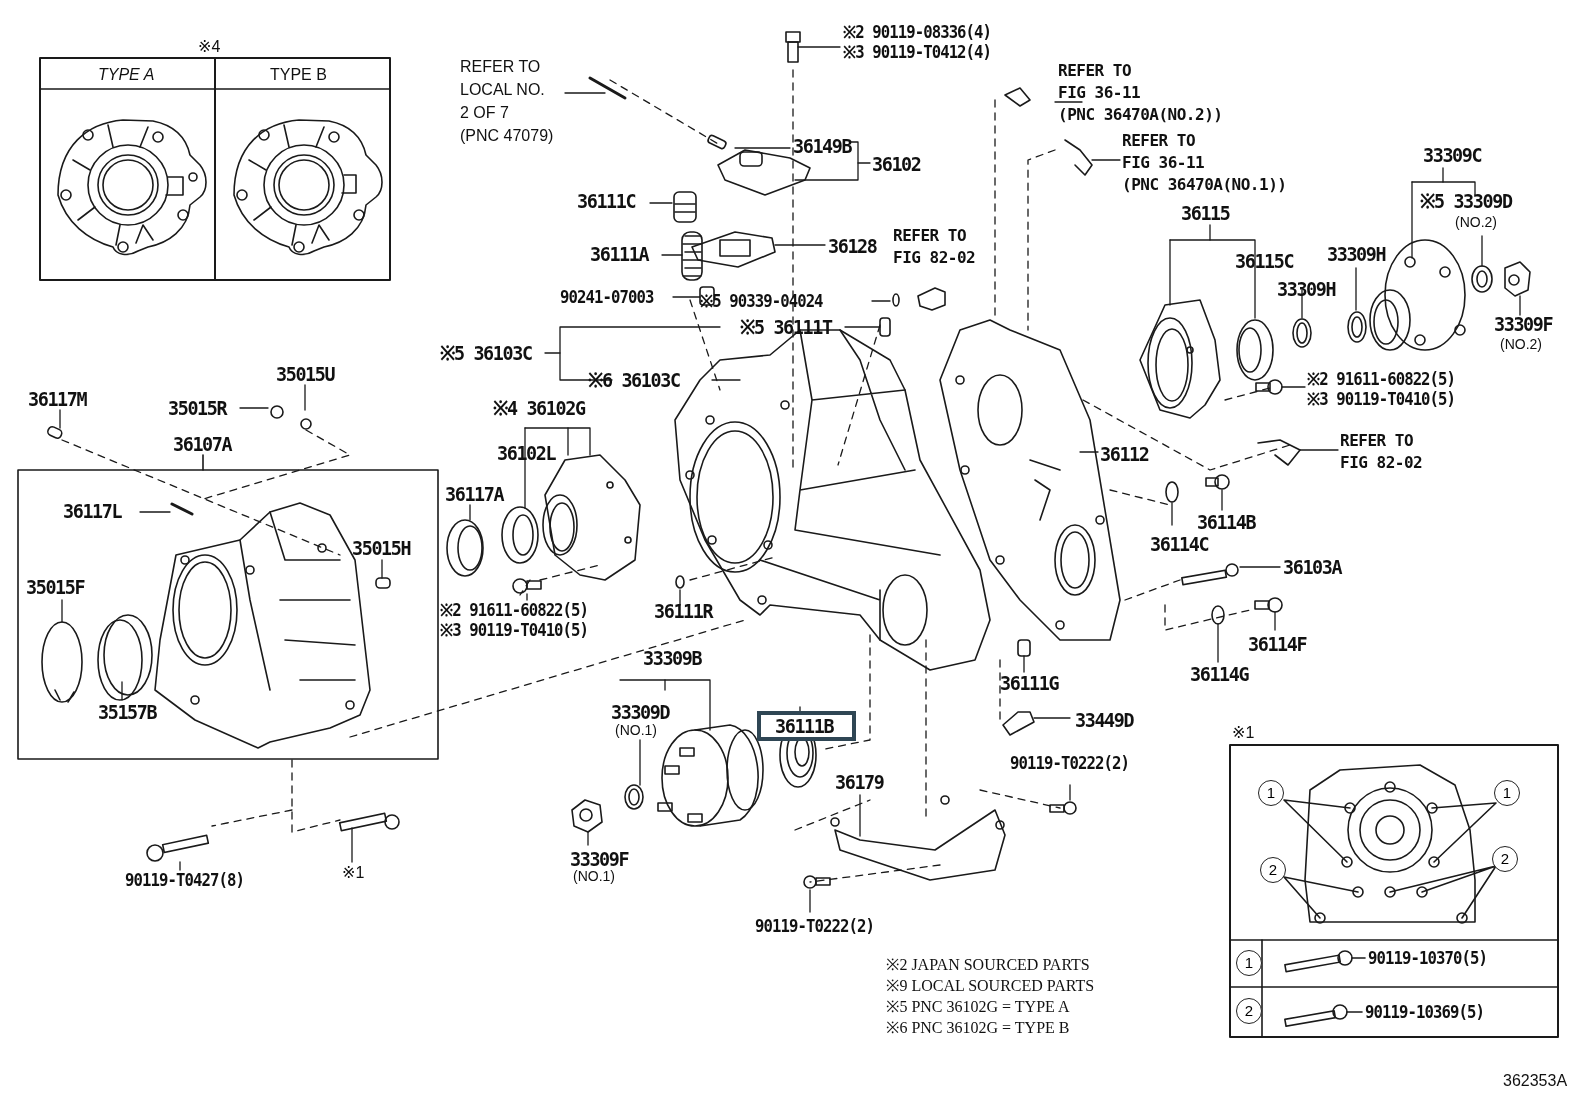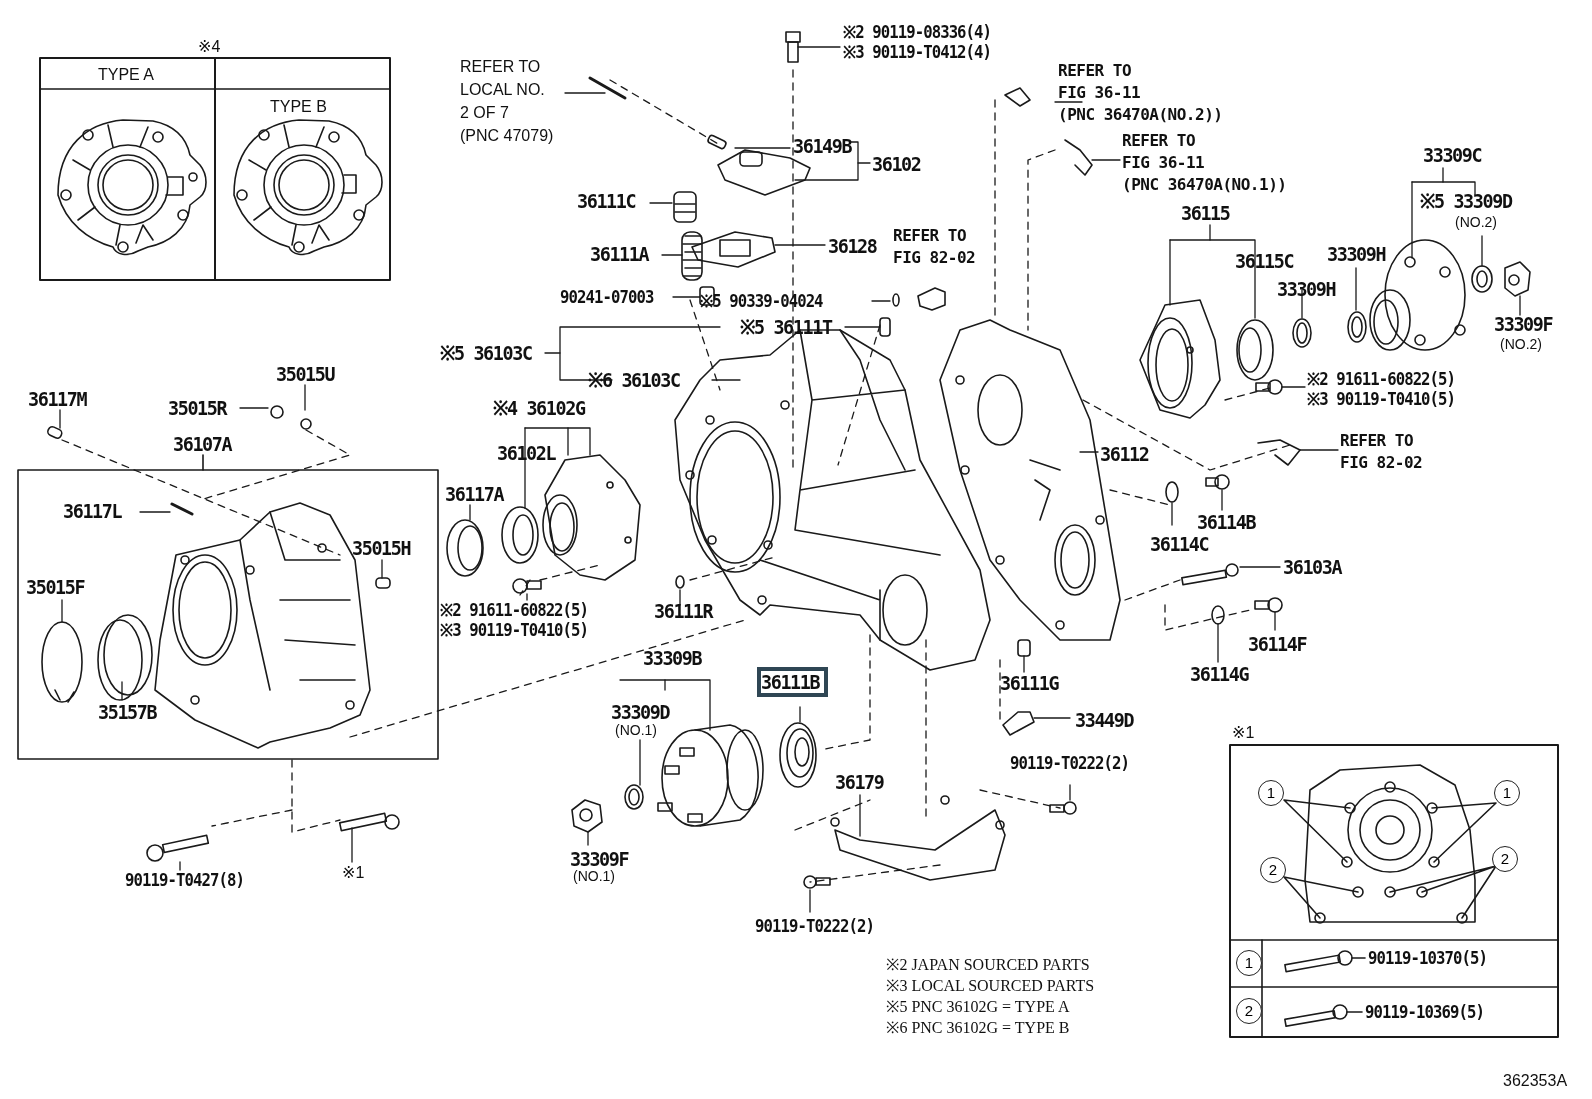--- a/index.html
+++ b/index.html
@@ -3,21 +3,21 @@
 <meta charset="utf-8">
 <style>
   html, body { margin:0; padding:0; background:#ffffff; }
   body { width:1592px; height:1099px; position:relative; overflow:hidden; font-family:"DejaVu Sans Condensed","DejaVu Sans",sans-serif; color:#000; }
   #diagram { position:absolute; left:0; top:0; width:1592px; height:1099px; }
   .lbl { position:absolute; font-family:"DejaVu Sans Mono","Liberation Mono",monospace; font-weight:bold; font-size:20px; letter-spacing:-1.5px; line-height:22px; white-space:nowrap; color:#111; transform:scaleX(0.92); transform-origin:left top; }
   .lbl.sm { font-size:17px; letter-spacing:-1px; line-height:20px; }
   .txt { position:absolute; font-family:"Liberation Sans","DejaVu Sans",sans-serif; font-size:16px; line-height:22px; white-space:nowrap; color:#111; }
   .txt.mono { font-family:"DejaVu Sans Mono","Liberation Mono",monospace; font-weight:bold; font-size:16px; letter-spacing:-0.5px; }
   .note { position:absolute; font-family:"Liberation Sans","DejaVu Sans",sans-serif; font-size:16px; line-height:21px; white-space:nowrap; color:#111; }
-  .hl { position:absolute; border:4px solid #2f4654; background:#fff; padding:0 0; }
+  .hl { position:absolute; border:4px solid #2f4654; background:#fff; padding:0 14px;margin-top:44px; }
   .hl .lbl { position:static; display:inline-block; }
   .circ { position:absolute; width:24px; height:24px; border:1.5px solid #222; border-radius:50%; text-align:center; font-family:"Liberation Sans",sans-serif; font-size:15px; line-height:24px; background:#fff; }
 </style>
 </head>
 <body>
 
 <svg id="diagram" viewBox="0 0 1592 1099" xmlns="http://www.w3.org/2000/svg" fill="none" stroke="#1a1a1a" stroke-width="1.6" stroke-linejoin="round" stroke-linecap="round">
 
   <g>
     <rect x="40" y="58" width="350" height="222" stroke-width="2"></rect>
@@ -385,22 +385,22 @@
     <rect x="1285" y="960" width="55" height="7" transform="rotate(-10 1312 963)"></rect>
     <circle cx="1345" cy="958" r="7"></circle>
     <line x1="1352" y1="958" x2="1365" y2="958"></line>
     <rect x="1285" y="1015" width="50" height="7" transform="rotate(-10 1310 1018)"></rect>
     <circle cx="1340" cy="1012" r="7"></circle>
     <line x1="1347" y1="1012" x2="1362" y2="1012"></line>
   </g>
 </svg>
 
 <div class="txt" style="left:198px;top:36px;">※4</div>
-<div class="txt" style="left:98px;top:64px;">TYPE A</div>
-<div class="txt" style="left:270px;top:64px;margin-top:32px;">TYPE B</div>
+<div class="txt" style="left:98px;top:64px;font-style:italic;">TYPE A</div>
+<div class="txt" style="left:270px;top:64px;">TYPE B</div>
 
 <div class="txt" style="left:460px;top:55px;line-height:23px;">
   <div>REFER TO</div>
   <div>LOCAL NO.</div>
   <div>2 OF 7</div>
   <div>(PNC 47079)</div>
 </div>
 <div class="txt mono" style="left:893px;top:225px;">
   <div>REFER TO</div>
   <div>FIG 82-02</div>
@@ -493,18 +493,18 @@
 <div class="circ" style="left:1494px;top:780px;">1</div>
 <div class="circ" style="left:1260px;top:857px;">2</div>
 <div class="circ" style="left:1492px;top:846px;">2</div>
 <div class="circ" style="left:1236px;top:950px;">1</div>
 <div class="circ" style="left:1236px;top:998px;">2</div>
 <div class="lbl sm" style="left:1368px;top:948px;">90119-10370(5)</div>
 <div class="lbl sm" style="left:1365px;top:1002px;">90119-10369(5)</div>
 
 <div class="note" style="left:886px;top:954px;font-family:Liberation Serif, serif;">
   <div>※2 JAPAN SOURCED PARTS</div>
-  <div>※3 LOCAL SOURCED PARTS</div>
+  <div>※9 LOCAL SOURCED PARTS</div>
   <div>※5 PNC 36102G = TYPE A</div>
   <div>※6 PNC 36102G = TYPE B</div>
 </div>
 
 <div class="txt" style="left:1503px;top:1070px;">362353A</div>
 
 </body></html>

